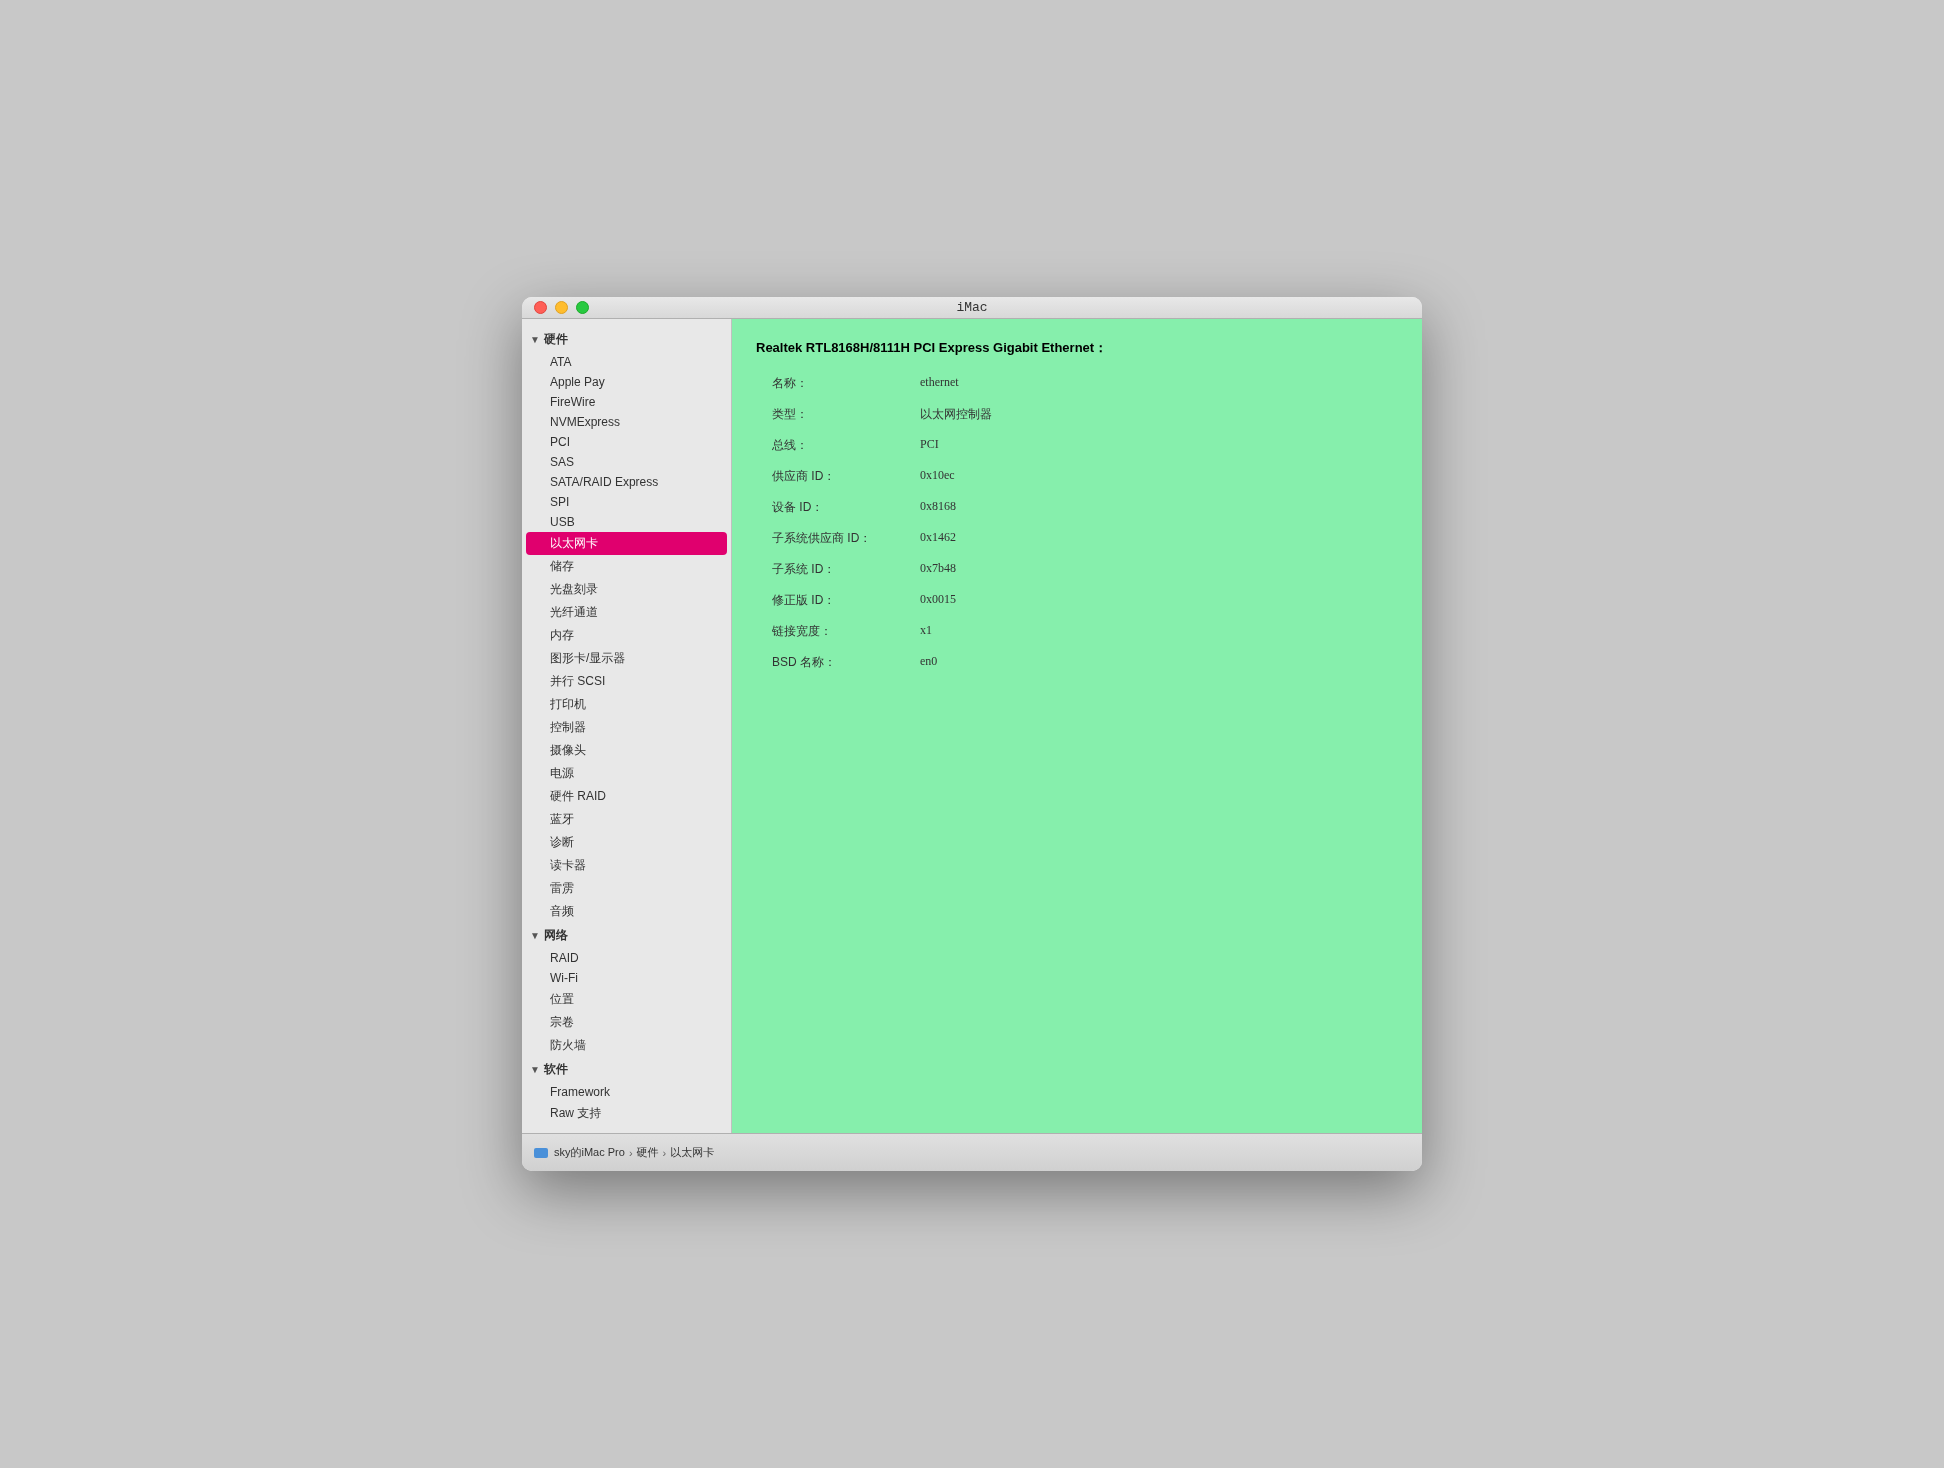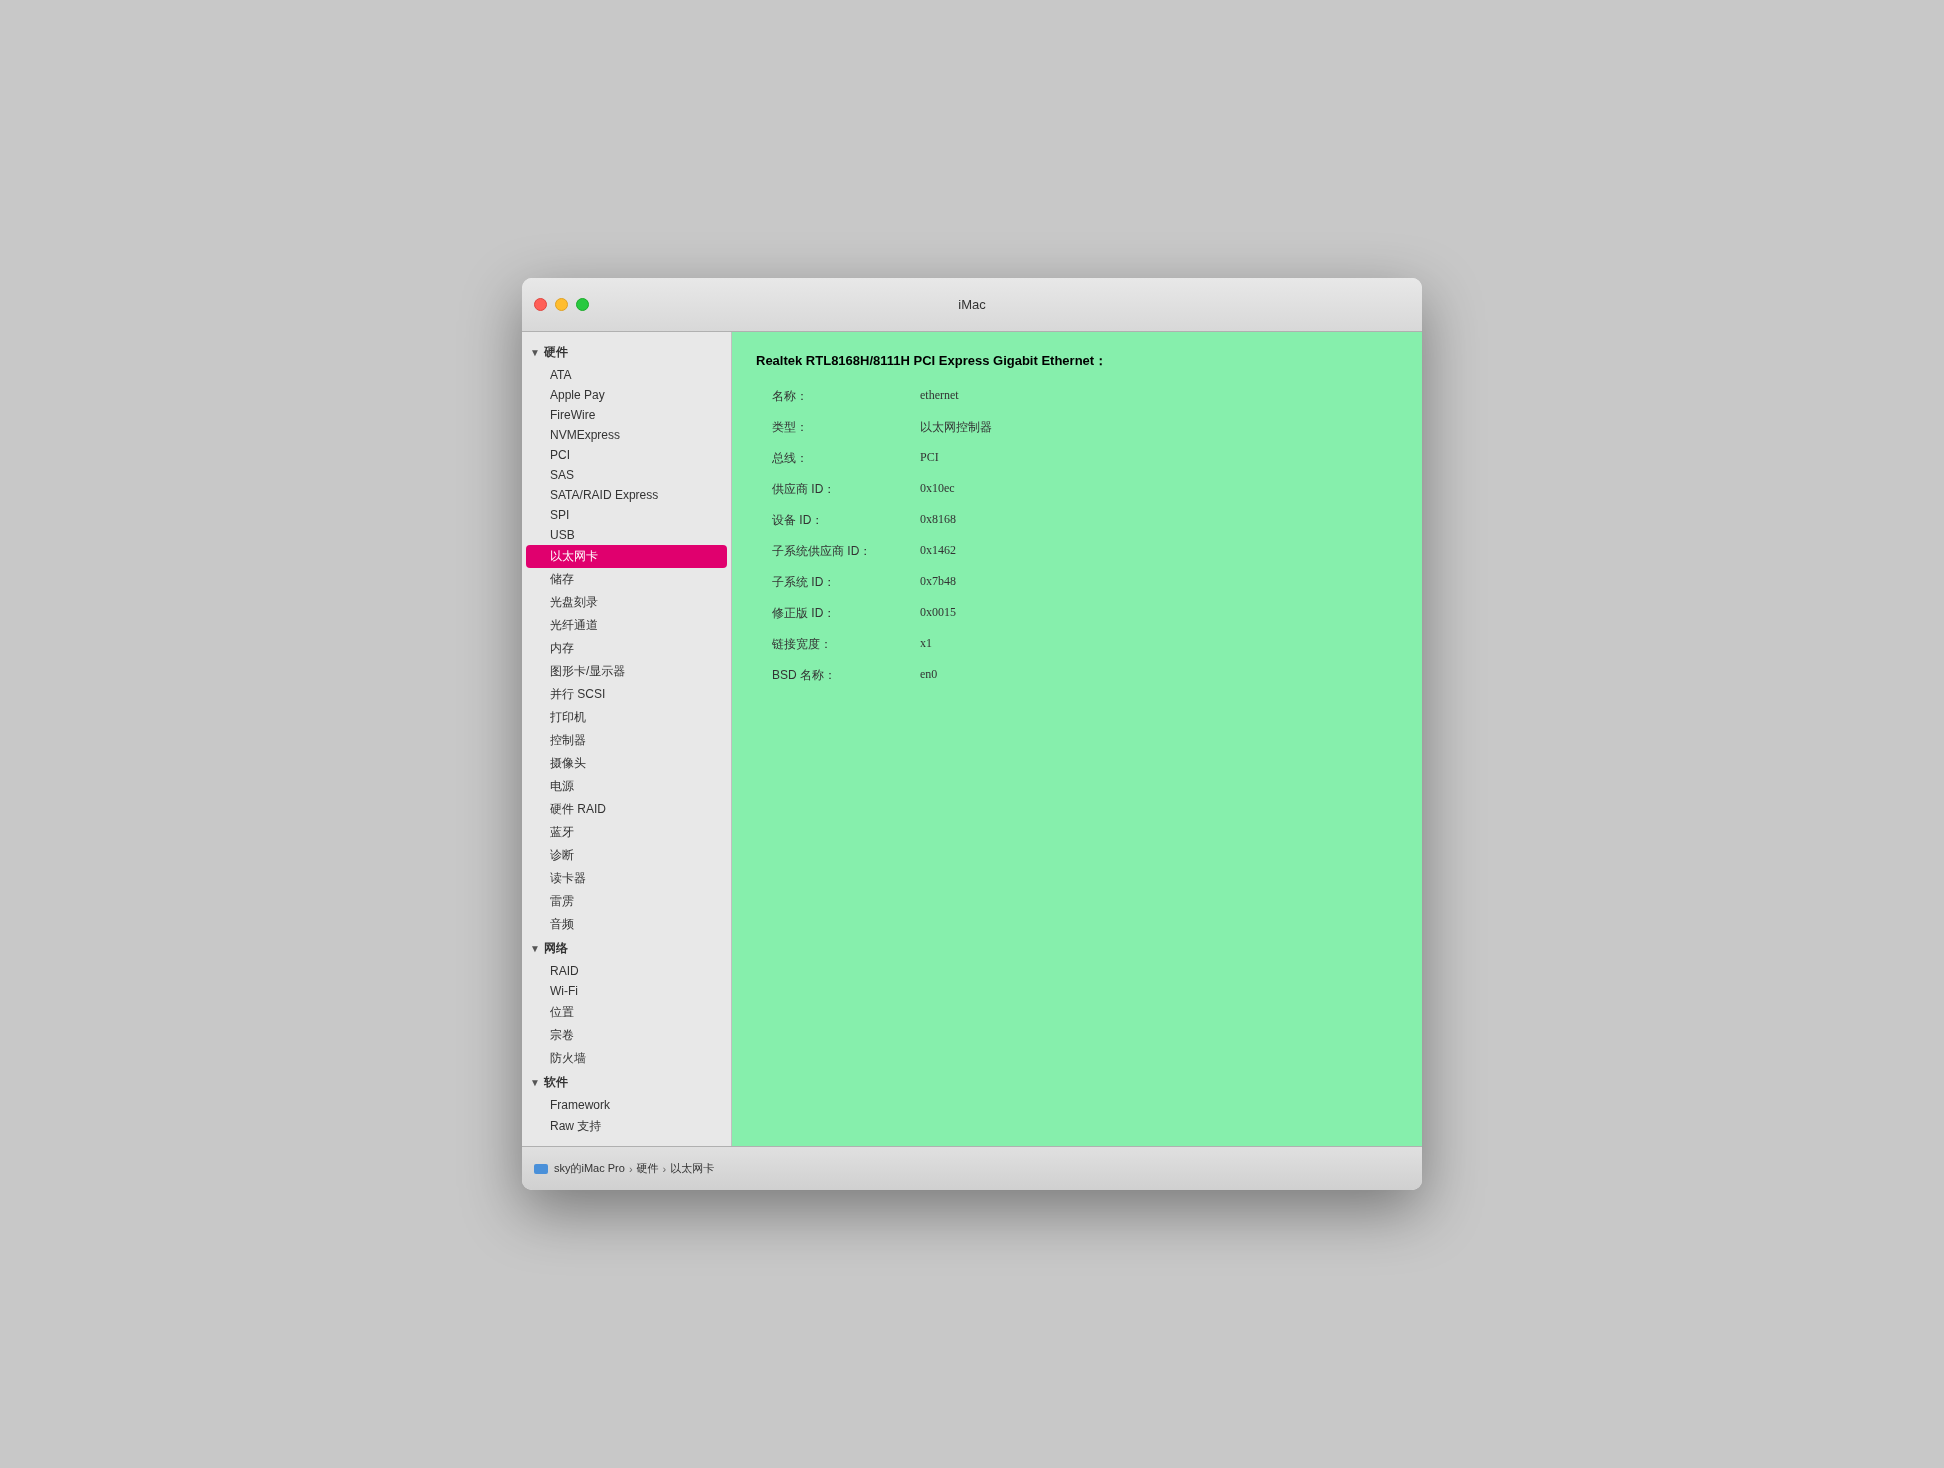--- a/index.html
+++ b/index.html
@@ -14,28 +14,29 @@
     .window {
       width: 900px;
       background: #f0f0f0;
       border-radius: 10px;
       box-shadow: 0 20px 60px rgba(0,0,0,0.4);
       overflow: hidden;
       display: flex;
       flex-direction: column;
     }
     .titlebar {
-      height: 54px;
+      height: 22px;
       background: linear-gradient(to bottom, #e8e8e8, #d8d8d8);
       display: flex;
       align-items: center;
       justify-content: center;
       position: relative;
       border-bottom: 1px solid #b0b0b0;
       flex-shrink: 0;
+      font-family: Liberation Mono, monospace;
     }
     .traffic-lights {
       position: absolute;
       left: 12px;
       display: flex;
       gap: 8px;
       align-items: center;
     }
     .traffic-light {
       width: 13px;
@@ -122,21 +123,21 @@
       color: #333;
       padding: 2px 8px 2px 16px;
       white-space: nowrap;
     }
     .info-value {
       padding: 2px 4px;
       color: #333;
       font-family: Liberation Serif, serif;
     }
     .statusbar {
-      height: 44px;
+      height: 38px;
       background: linear-gradient(to bottom, #e0e0e0, #d0d0d0);
       border-top: 1px solid #b0b0b0;
       display: flex;
       align-items: center;
       padding: 0 12px;
       font-size: 11px;
       color: #333;
       flex-shrink: 0;
     }
     .statusbar-icon {

